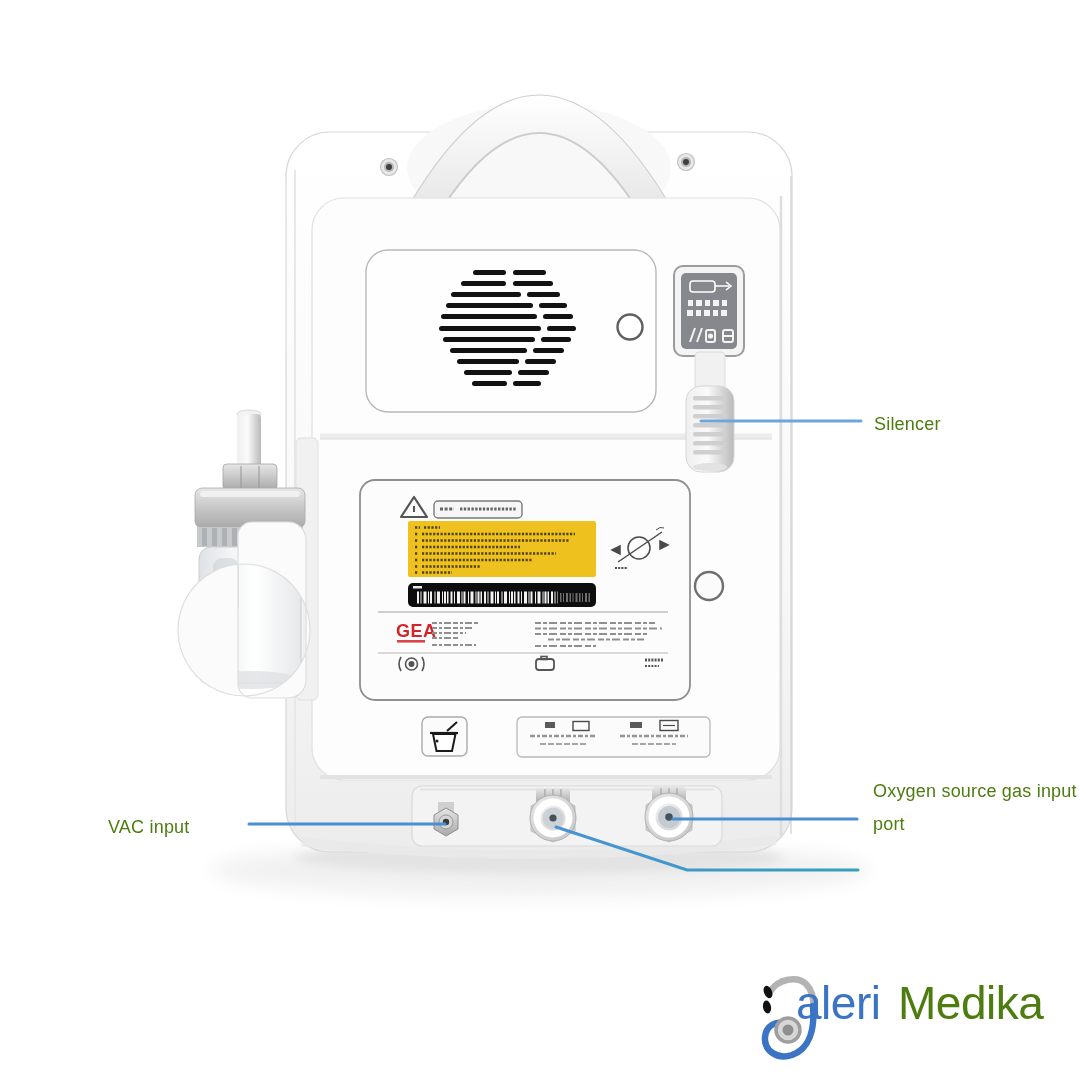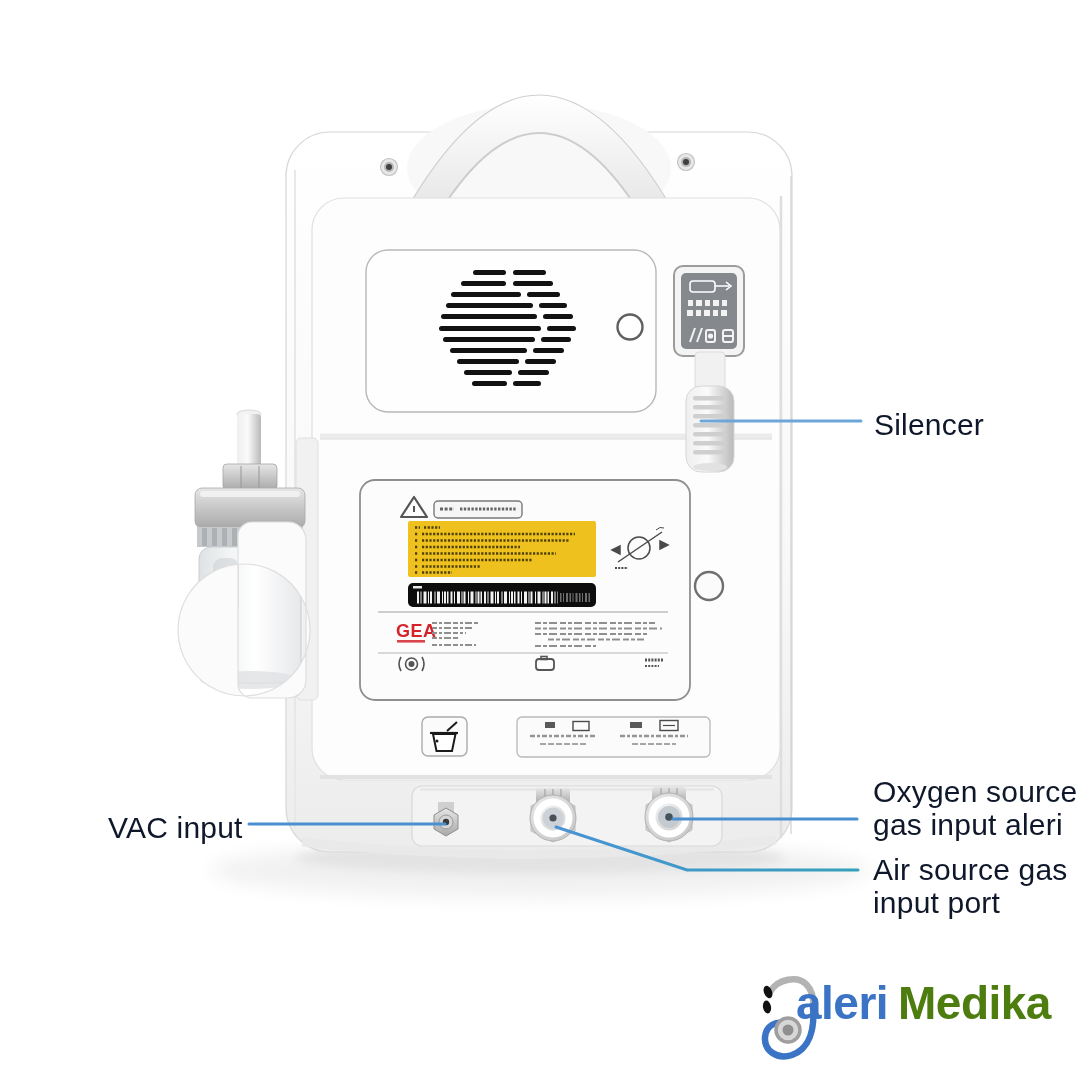--- a/index.html
+++ b/index.html
@@ -1,25 +1,25 @@
 <!DOCTYPE html>
 <html><head>
 <meta charset="utf-8">
 <style>
   html,body{margin:0;padding:0;background:#ffffff;}
   .stage{position:relative;width:1080px;height:1080px;background:#ffffff;overflow:hidden;
          font-family:"Liberation Sans",sans-serif;}
   .stage svg{position:absolute;left:0;top:0;}
-  .callout{position:absolute;color:#0f172a;font-size:30px;line-height:33px;letter-spacing:.2px;}
+  .callout{position:absolute;color:#4d7c0f;font-size:18px;line-height:33px;letter-spacing:.2px;}
   .callout.vac{left:108px;top:811px;white-space:nowrap;}
   .callout.silencer{left:874px;top:408px;white-space:nowrap;}
   .callout.oxygen{left:873px;top:775px;width:205px;}
   .callout.air{left:873px;top:853px;width:205px;}
   .brand-logo{position:absolute;left:752px;top:962px;width:320px;height:110px;}
-  .brand-logo .t{position:absolute;top:14px;font-size:46px;font-weight:700;letter-spacing:-.5px;}
+  .brand-logo .t{position:absolute;top:14px;font-size:46px;font-weight:400;letter-spacing:-.5px;}
   .brand-logo .t.blue{left:44px;color:#3b74c4;}
   .brand-logo .t.gray{left:146px;color:#4d7c0f;}
 </style>
 </head>
 <body>
 
 <div class="stage">
 
   <svg width="1080" height="1080" viewBox="0 0 1080 1080">
     <defs>
@@ -348,22 +348,21 @@
     <g fill="none" stroke-linecap="round">
       <line x1="249" y1="824" x2="445" y2="824" stroke="#4a8fd0" stroke-width="3"></line>
       <line x1="701" y1="421" x2="861" y2="421" stroke="#6da7da" stroke-width="3"></line>
       <line x1="673" y1="819" x2="857" y2="819" stroke="#4a8fd0" stroke-width="3.2"></line>
       <polyline points="556,827 687,870 858,870" stroke="url(#gAir)" stroke-width="3"></polyline>
     </g>
   </svg>
 
   <div class="callout vac">VAC input</div>
   <div class="callout silencer">Silencer</div>
-  <div class="callout oxygen">Oxygen source gas input aleri</div>
-  <div class="callout air">Air source gas input port</div>
+  <div class="callout oxygen">Oxygen source gas input port</div>
 
   <div class="brand-logo">
     <svg width="80" height="110" viewBox="0 0 80 110">
       <path d="M18,30 C 26,16 46,14 54,22 C 60,28 62,36 61,45" stroke="#b3b3b3" stroke-width="6.5" fill="none" stroke-linecap="round"></path>
       <ellipse cx="16" cy="30" rx="4" ry="6.5" fill="#111" transform="rotate(-22 16 30)"></ellipse>
       <ellipse cx="15" cy="45" rx="4" ry="6.5" fill="#111" transform="rotate(-10 15 45)"></ellipse>
       <path d="M61,44 C 63,68 57,87 40,93 C 24,98 12,88 13,75 C 14,64 24,58 33,62" stroke="#3b74c4" stroke-width="6.5" fill="none" stroke-linecap="round"></path>
       <circle cx="36" cy="68" r="12" fill="#d7d7d7" stroke="#9e9e9e" stroke-width="3.5"></circle>
       <circle cx="36" cy="68" r="5.5" fill="#8f8f8f"></circle>
     </svg>

